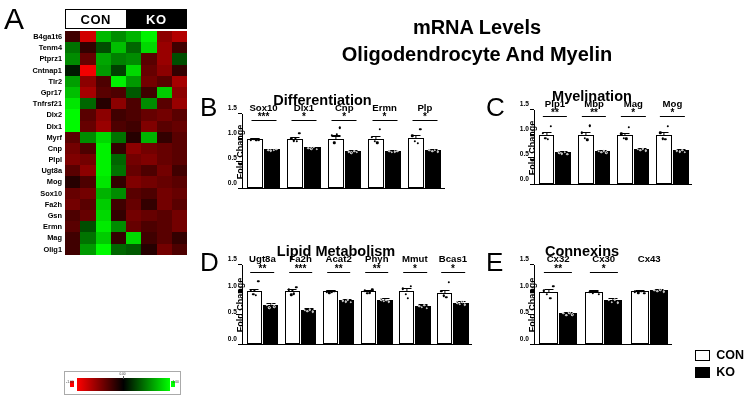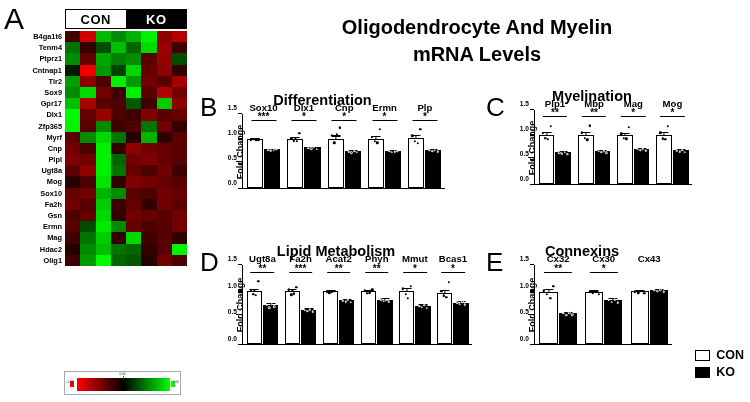--- a/index.html
+++ b/index.html
@@ -188,69 +188,69 @@
             <i style="background: rgb(140, 0, 0);"></i>
             <i style="background: rgb(77, 0, 0);"></i>
             <i style="background: rgb(0, 242, 0);"></i>
             <i style="background: rgb(0, 153, 0);"></i>
             <i style="background: rgb(115, 0, 0);"></i>
             <i style="background: rgb(89, 0, 0);"></i>
             <i style="background: rgb(166, 0, 0);"></i>
           </div>
         </div>
         <div class="hm-row">
-          <div class="hm-label">Sox9</div>
-          <div class="hm-cells">
-            <i style="background: rgb(0, 140, 0);"></i>
-            <i style="background: rgb(0, 217, 0);"></i>
-            <i style="background: rgb(115, 0, 0);"></i>
-            <i style="background: rgb(64, 0, 0);"></i>
-            <i style="background: rgb(0, 242, 0);"></i>
-            <i style="background: rgb(89, 0, 0);"></i>
-            <i style="background: rgb(179, 0, 0);"></i>
-            <i style="background: rgb(115, 0, 0);"></i>
-          </div>
-        </div>
-        <div class="hm-row">
           <div class="hm-label">Gpr17</div>
           <div class="hm-cells">
             <i style="background: rgb(0, 191, 0);"></i>
             <i style="background: rgb(166, 0, 0);"></i>
             <i style="background: rgb(89, 0, 0);"></i>
             <i style="background: rgb(77, 0, 0);"></i>
             <i style="background: rgb(0, 89, 0);"></i>
             <i style="background: rgb(64, 0, 0);"></i>
             <i style="background: rgb(0, 204, 0);"></i>
             <i style="background: rgb(140, 0, 0);"></i>
           </div>
         </div>
         <div class="hm-row">
+          <div class="hm-label">Tnfrsf21</div>
+          <div class="hm-cells">
+            <i style="background: rgb(0, 230, 0);"></i>
+            <i style="background: rgb(0, 102, 0);"></i>
+            <i style="background: rgb(38, 0, 0);"></i>
+            <i style="background: rgb(140, 0, 0);"></i>
+            <i style="background: rgb(77, 0, 0);"></i>
+            <i style="background: rgb(0, 140, 0);"></i>
+            <i style="background: rgb(89, 0, 0);"></i>
+            <i style="background: rgb(153, 0, 0);"></i>
+          </div>
+        </div>
+        <div class="hm-row">
+          <div class="hm-label">Dlx2</div>
+          <div class="hm-cells">
+            <i style="background: rgb(0, 250, 0);"></i>
+            <i style="background: rgb(89, 0, 0);"></i>
+            <i style="background: rgb(140, 0, 0);"></i>
+            <i style="background: rgb(64, 0, 0);"></i>
+            <i style="background: rgb(77, 0, 0);"></i>
+            <i style="background: rgb(102, 0, 0);"></i>
+            <i style="background: rgb(115, 0, 0);"></i>
+            <i style="background: rgb(89, 0, 0);"></i>
+          </div>
+        </div>
+        <div class="hm-row">
           <div class="hm-label">Dlx1</div>
           <div class="hm-cells">
             <i style="background: rgb(0, 250, 0);"></i>
             <i style="background: rgb(102, 0, 0);"></i>
             <i style="background: rgb(153, 0, 0);"></i>
             <i style="background: rgb(77, 0, 0);"></i>
             <i style="background: rgb(64, 0, 0);"></i>
             <i style="background: rgb(128, 0, 0);"></i>
             <i style="background: rgb(89, 0, 0);"></i>
             <i style="background: rgb(102, 0, 0);"></i>
-          </div>
-        </div>
-        <div class="hm-row">
-          <div class="hm-label">Zfp365</div>
-          <div class="hm-cells">
-            <i style="background: rgb(0, 242, 0);"></i>
-            <i style="background: rgb(89, 0, 0);"></i>
-            <i style="background: rgb(0, 140, 0);"></i>
-            <i style="background: rgb(64, 0, 0);"></i>
-            <i style="background: rgb(77, 0, 0);"></i>
-            <i style="background: rgb(0, 115, 0);"></i>
-            <i style="background: rgb(115, 0, 0);"></i>
-            <i style="background: rgb(51, 0, 0);"></i>
           </div>
         </div>
         <div class="hm-row">
           <div class="hm-label">Myrf</div>
           <div class="hm-cells">
             <i style="background: rgb(89, 0, 0);"></i>
             <i style="background: rgb(0, 140, 0);"></i>
             <i style="background: rgb(0, 217, 0);"></i>
             <i style="background: rgb(0, 115, 0);"></i>
             <i style="background: rgb(38, 0, 0);"></i>
@@ -367,33 +367,20 @@
           <div class="hm-label">Mag</div>
           <div class="hm-cells">
             <i style="background: rgb(64, 0, 0);"></i>
             <i style="background: rgb(0, 115, 0);"></i>
             <i style="background: rgb(0, 204, 0);"></i>
             <i style="background: rgb(51, 0, 0);"></i>
             <i style="background: rgb(0, 217, 0);"></i>
             <i style="background: rgb(64, 0, 0);"></i>
             <i style="background: rgb(89, 0, 0);"></i>
             <i style="background: rgb(51, 0, 0);"></i>
-          </div>
-        </div>
-        <div class="hm-row">
-          <div class="hm-label">Hdac2</div>
-          <div class="hm-cells">
-            <i style="background: rgb(38, 0, 0);"></i>
-            <i style="background: rgb(0, 140, 0);"></i>
-            <i style="background: rgb(0, 191, 0);"></i>
-            <i style="background: rgb(0, 115, 0);"></i>
-            <i style="background: rgb(0, 102, 0);"></i>
-            <i style="background: rgb(51, 0, 0);"></i>
-            <i style="background: rgb(89, 0, 0);"></i>
-            <i style="background: rgb(0, 242, 0);"></i>
           </div>
         </div>
         <div class="hm-row">
           <div class="hm-label">Olig1</div>
           <div class="hm-cells">
             <i style="background: rgb(64, 0, 0);"></i>
             <i style="background: rgb(0, 153, 0);"></i>
             <i style="background: rgb(0, 250, 0);"></i>
             <i style="background: rgb(0, 102, 0);"></i>
             <i style="background: rgb(0, 89, 0);"></i>
@@ -409,22 +396,22 @@
       <div class="sw r"></div>
       <div class="scale-bar"></div>
       <div class="scale-min">-1.00</div>
       <div class="scale-max">1.00</div>
       <div class="scale-mid">0.00</div>
       <div class="scale-tick"></div>
     </div>
   </div>
 
   <div id="main-title">
+    <div>mRNA Levels</div>
     <div>Oligodendrocyte And Myelin</div>
-    <div>mRNA Levels</div>
   </div>
 
   <div class="bpanel" id="panelB" style="left:200px;top:92px;width:245px;height:105px;">
       <div class="bp-title">Differentiation</div>
       <div class="plot">
         <div class="ylabel">Fold Change</div>
         <div class="axis-y"></div>
         <div class="axis-x"></div>
         <div class="ytick" style="bottom: 0%;"></div>
         <div class="ytick-lab" style="bottom: calc(0% + 0px);">0.0</div>

